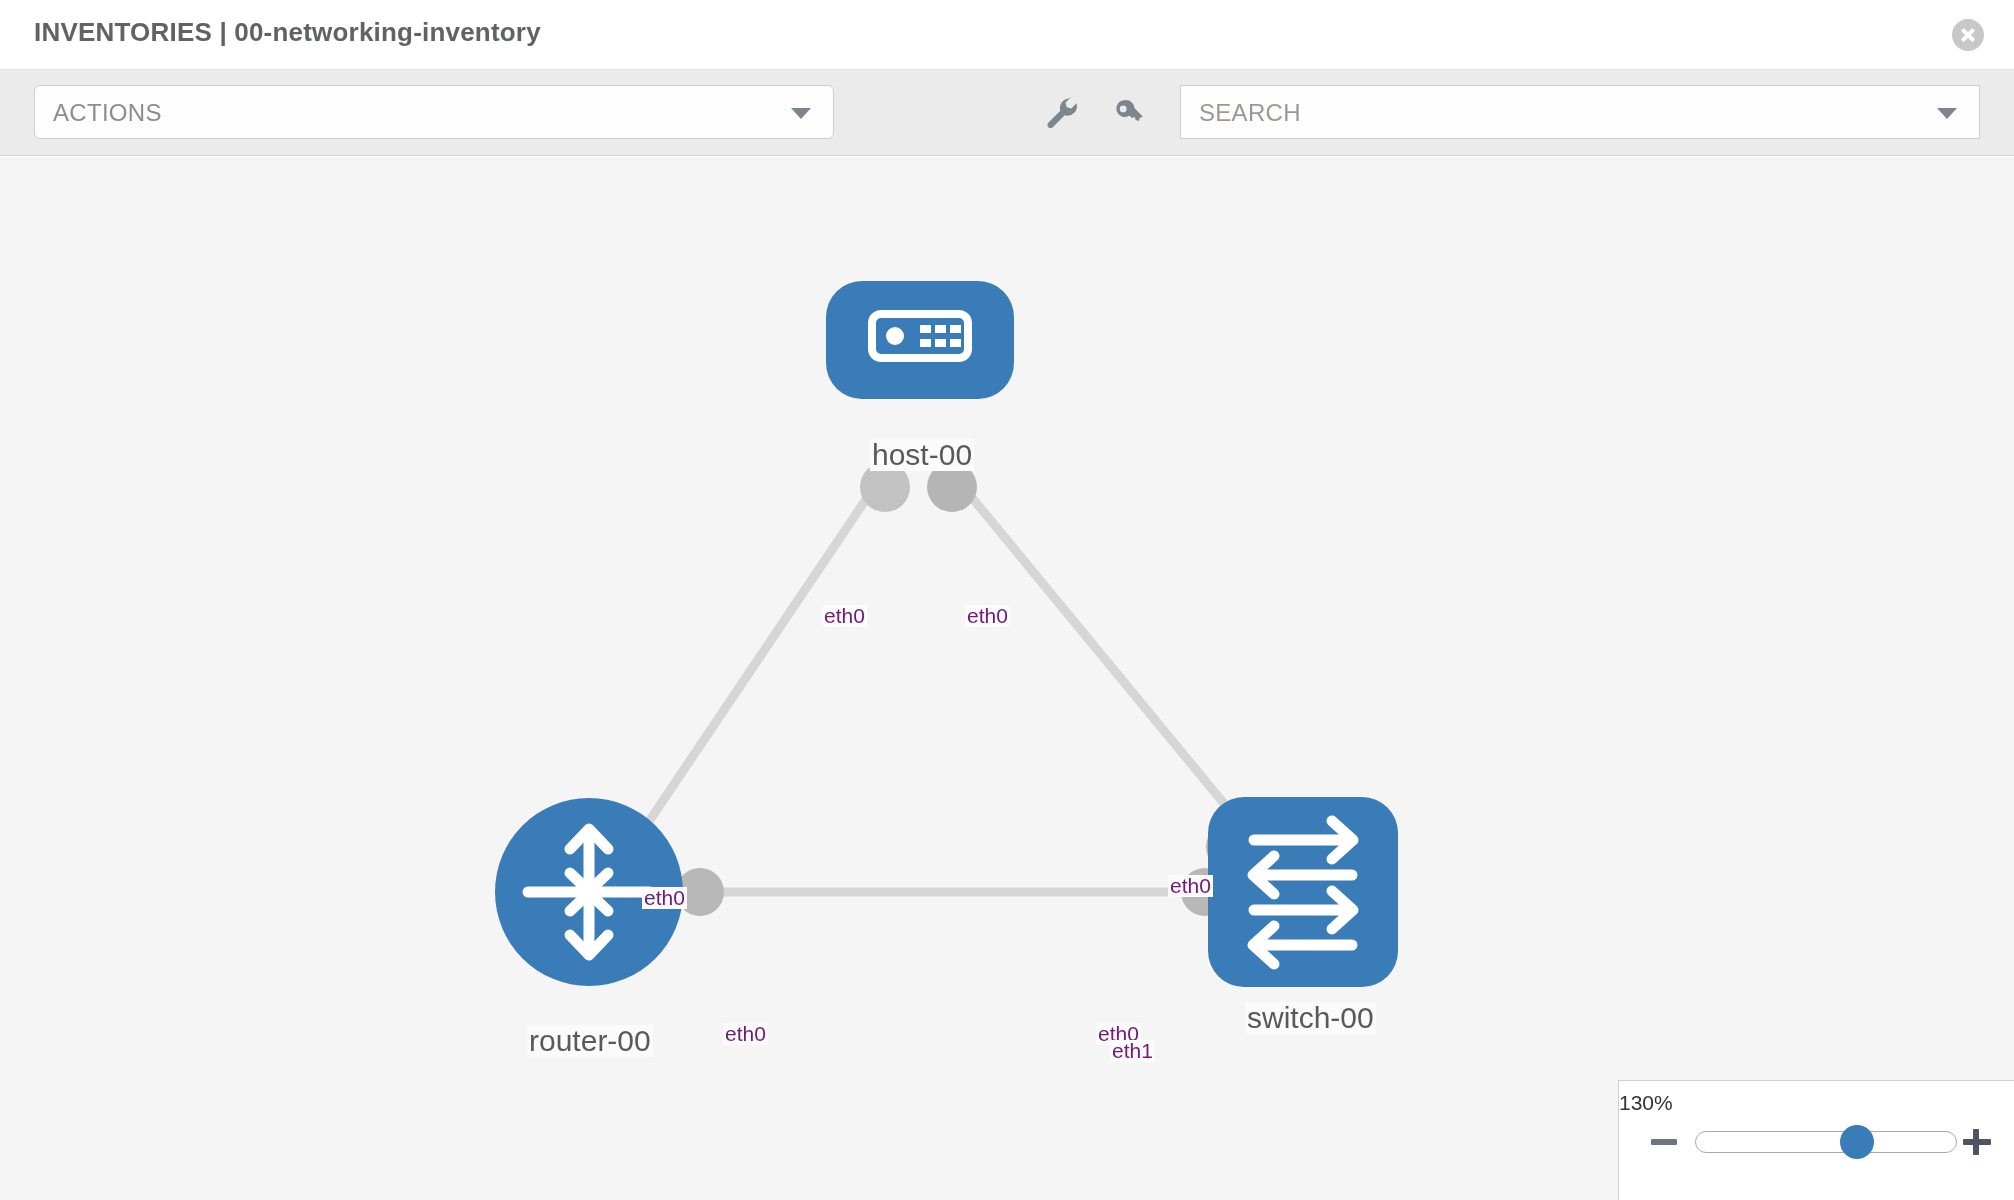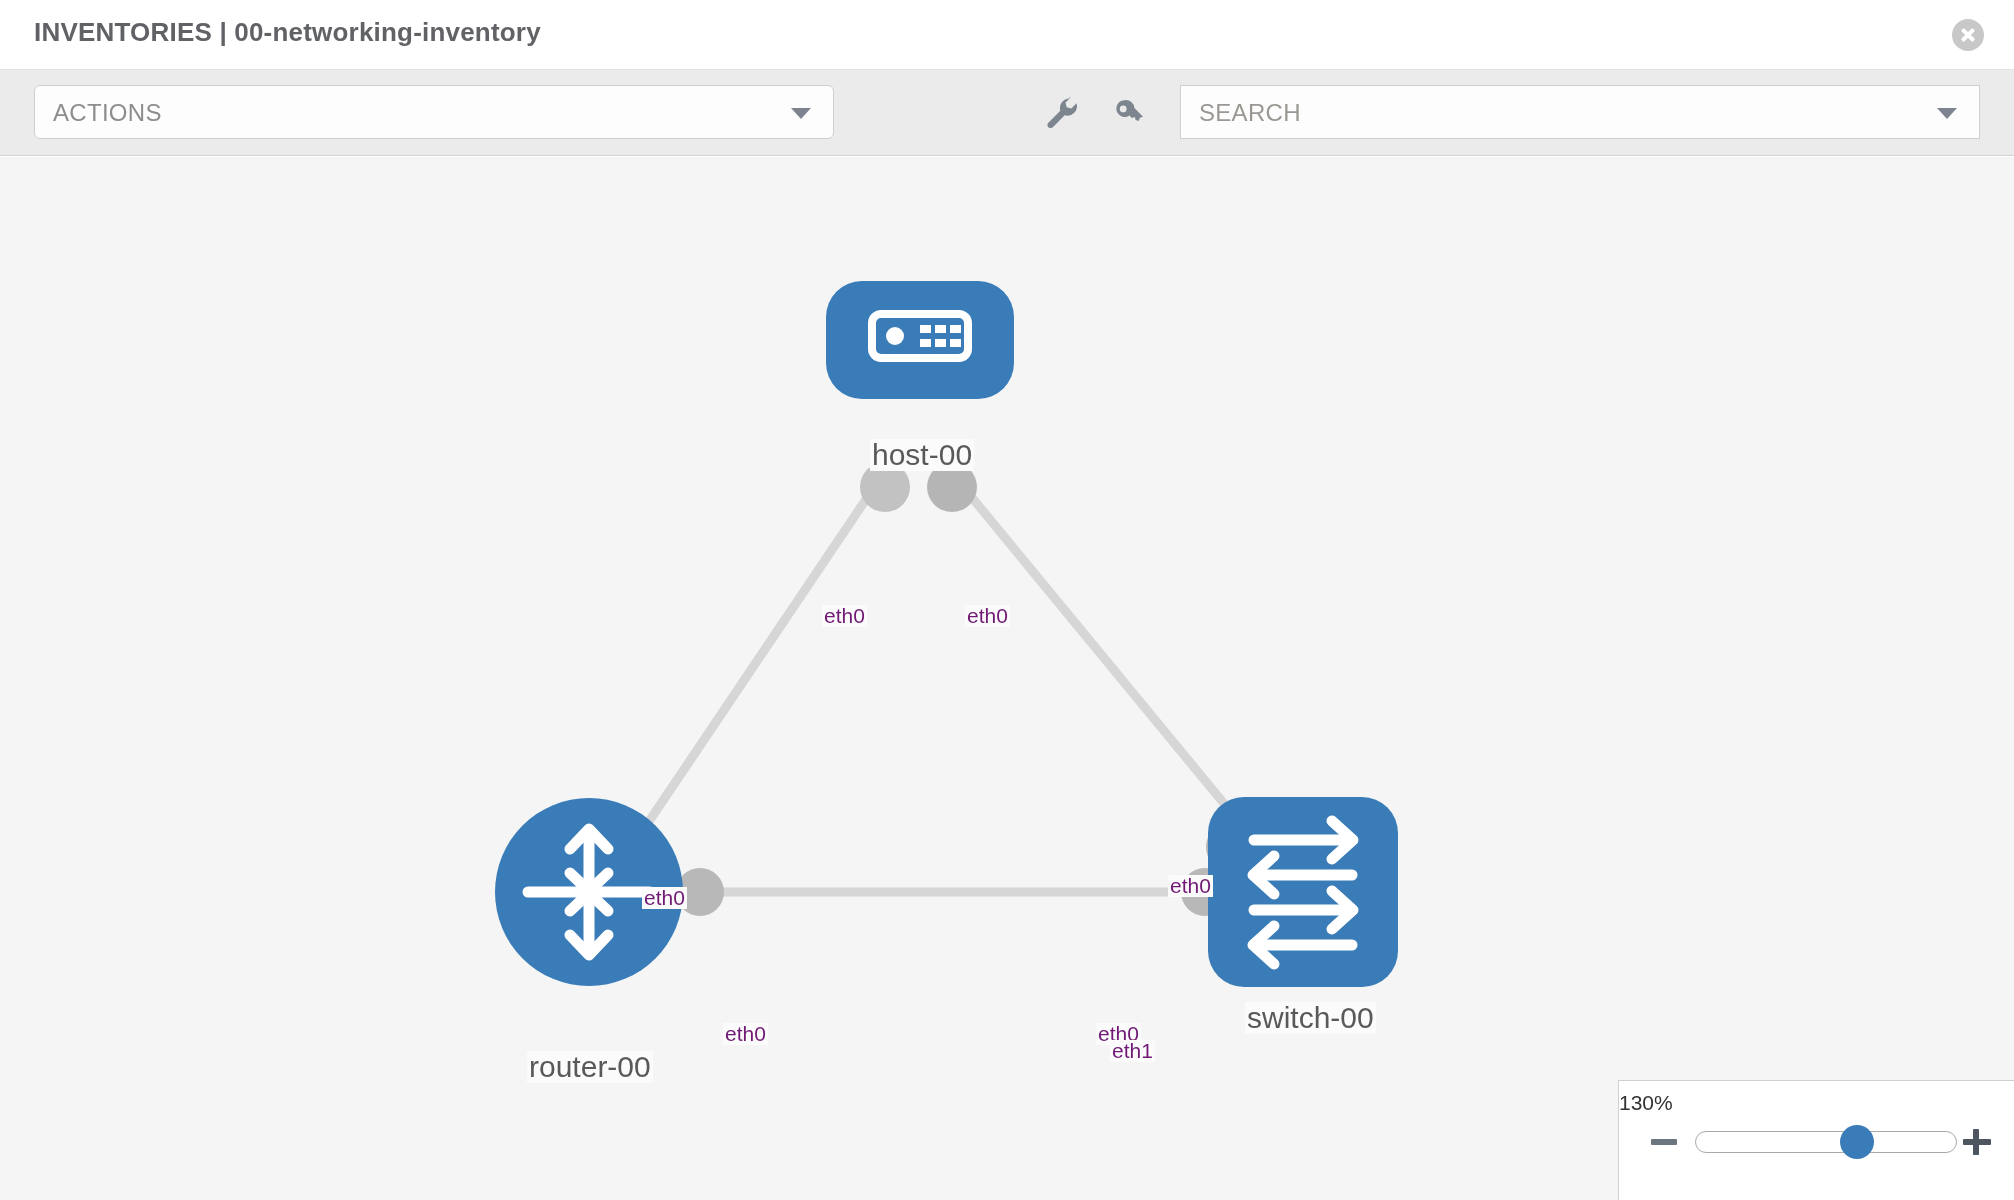--- a/index.html
+++ b/index.html
@@ -309,21 +309,21 @@
           <polyline points="1332,734 1353,753 1332,772"></polyline>
 
           <line x1="1352" y1="788" x2="1254" y2="788"></line>
           <polyline points="1274,769 1253,788 1274,807"></polyline>
         </g>
       </g>
     </svg>
 
     <div class="node-label" style="left:870px; top:282px;">host-00</div>
 
-    <div class="node-label" style="left:527px; top:894px;">router-00</div>
+    <div class="node-label" style="left:527px; top:868px;">router-00</div>
 
     <div class="node-label" style="left:1245px; top:845px;">switch-00</div>
 
     <div class="edge-label" style="left:822px; top:448px;">eth0</div>
 
     <div class="edge-label" style="left:642px; top:730px;">eth0</div>
 
     <div class="edge-label" style="left:965px; top:448px;">eth0</div>
 
     <div class="edge-label" style="left:1168px; top:718px;">eth0</div>

